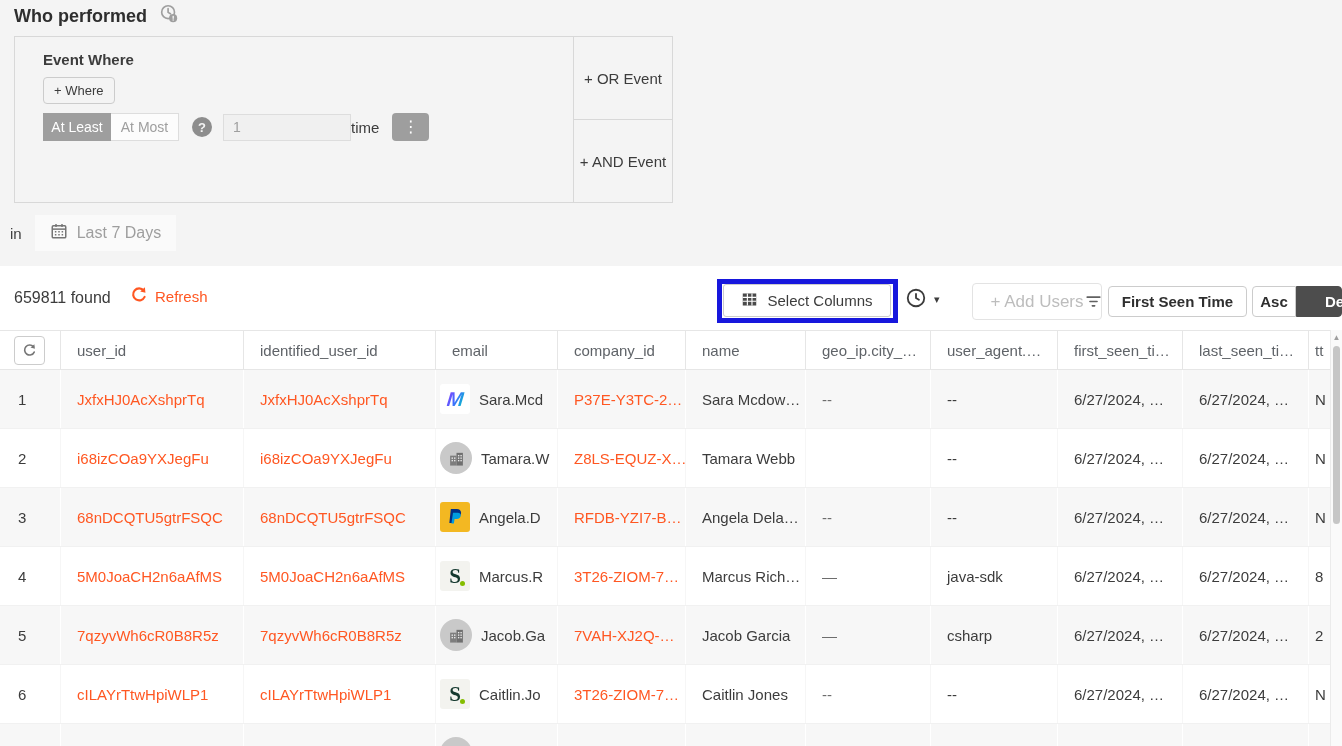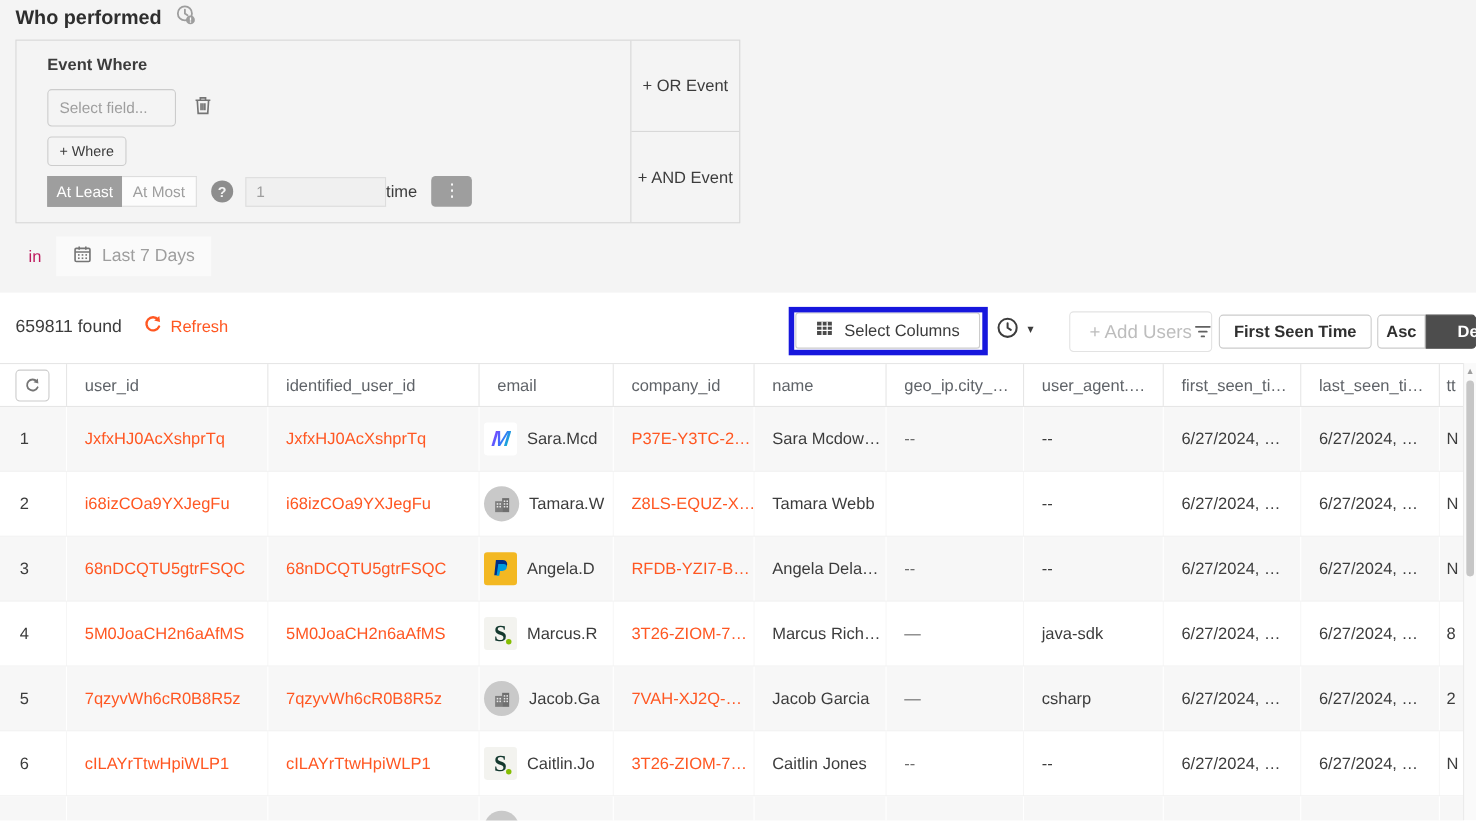--- a/index.html
+++ b/index.html
@@ -21,21 +21,21 @@
   .seg-on { width:68px; height:28px; background:#9e9e9e; color:#fff; border:1px solid #9e9e9e; font-size:14px; }
   .seg-off { width:68px; height:28px; background:#fcfcfc; color:#9e9e9e; border:1px solid #ddd; border-left:none; font-size:14px; }
   .help-circle { width:20px; height:20px; border-radius:50%; background:#8d8d8d; color:#f4f4f4; font-size:13px; font-weight:bold; display:flex; align-items:center; justify-content:center; margin-left:13px; }
   .count-input { margin-left:11px; width:128px; height:27px; border:1px solid #ddd; background:#f0f0f0; color:#9e9e9e; font-size:14px; padding-left:9px; }
   .time-label { font-size:15px; color:#3c3c3c; }
   .dots-btn { margin-left:13px; width:37px; height:28px; background:#9e9e9e; border:none; border-radius:4px; color:#fff; font-size:16px; line-height:1; }
   .panel-right { width:99px; border-left:1px solid #d8d8d8; display:flex; flex-direction:column; }
   .panel-right button { flex:1; background:transparent; border:none; font-size:15px; color:#3c3c3c; }
   .or-event { border-bottom:1px solid #d8d8d8 !important; }
   .in-row { position:absolute; left:10px; top:215px; display:flex; align-items:center; gap:13px; }
-  .in-label { font-size:15px; color:#be185d;margin-left:16px; }
+  .in-label { font-size:15px; color:#404040; }
   .date-btn { height:36px; padding:0 15px; border:none; background:#fafafa; color:#9e9e9e; font-size:16px; display:flex; align-items:center; gap:9px; }
 
   
   .results { position:absolute; top:266px; left:0; width:1342px; height:480px; background:#fff; }
   .found-label { position:absolute; left:14px; top:23px; font-size:16px; color:#3c3c3c; }
   .refresh-btn { position:absolute; left:130px; top:20px; display:flex; align-items:center; gap:7px; background:none; border:none; color:#ff5722; font-size:15px; }
   .annotation-box { position:absolute; left:717px; top:13px; width:181px; height:44px; border:5px solid #1717dd; pointer-events:none; z-index:5; }
   .select-columns-btn { position:absolute; left:723px; top:18px; width:168px; height:33px; background:#fff; border:1px solid #ccc; border-radius:3px; display:flex; align-items:center; justify-content:center; gap:9px; font-size:15px; color:#3c3c3c; }
   .clock-dd { position:absolute; left:905px; top:21px; display:flex; align-items:center; gap:7px; background:none; border:none; }
   .caret { font-size:11px; color:#3c3c3c; }
@@ -97,31 +97,20 @@
         <circle cx="16.5" cy="16.5" r="4.4" fill="#9e9e9e"></circle>
         <rect x="15.9" y="14" width="1.3" height="3.2" fill="#fff"></rect>
           <rect x="15.9" y="17.9" width="1.3" height="1.3" fill="#fff"></rect>
       </svg>
     </span>
   </div>
 
   <div class="panel">
     <div class="panel-left">
       <div class="ew-label">Event Where</div>
-      <div class="field-row">
-        <button class="select-field">Select field...</button>
-        <span>
-          <svg width="19" height="19" viewBox="0 0 24 24" fill="none" stroke="#757575" stroke-width="1.9">
-            <path d="M3.5 6.5h17"></path>
-              <path d="M9 6.5V3.8h6v2.7"></path>
-            <path d="M5.5 6.5l1 15h11l1-15"></path>
-              <path d="M9.8 10v8M12 10v8M14.2 10v8"></path>
-          </svg>
-        </span>
-      </div>
       <button class="where-btn">+ Where</button>
       <div class="count-row">
         <button class="seg-on">At Least</button>
         <button class="seg-off">At Most</button>
         <span class="help-circle">?</span>
         <input class="count-input" value="1" style="">
         <span class="time-label">time</span>
         <button class="dots-btn">⋮</button>
       </div>
     </div>

